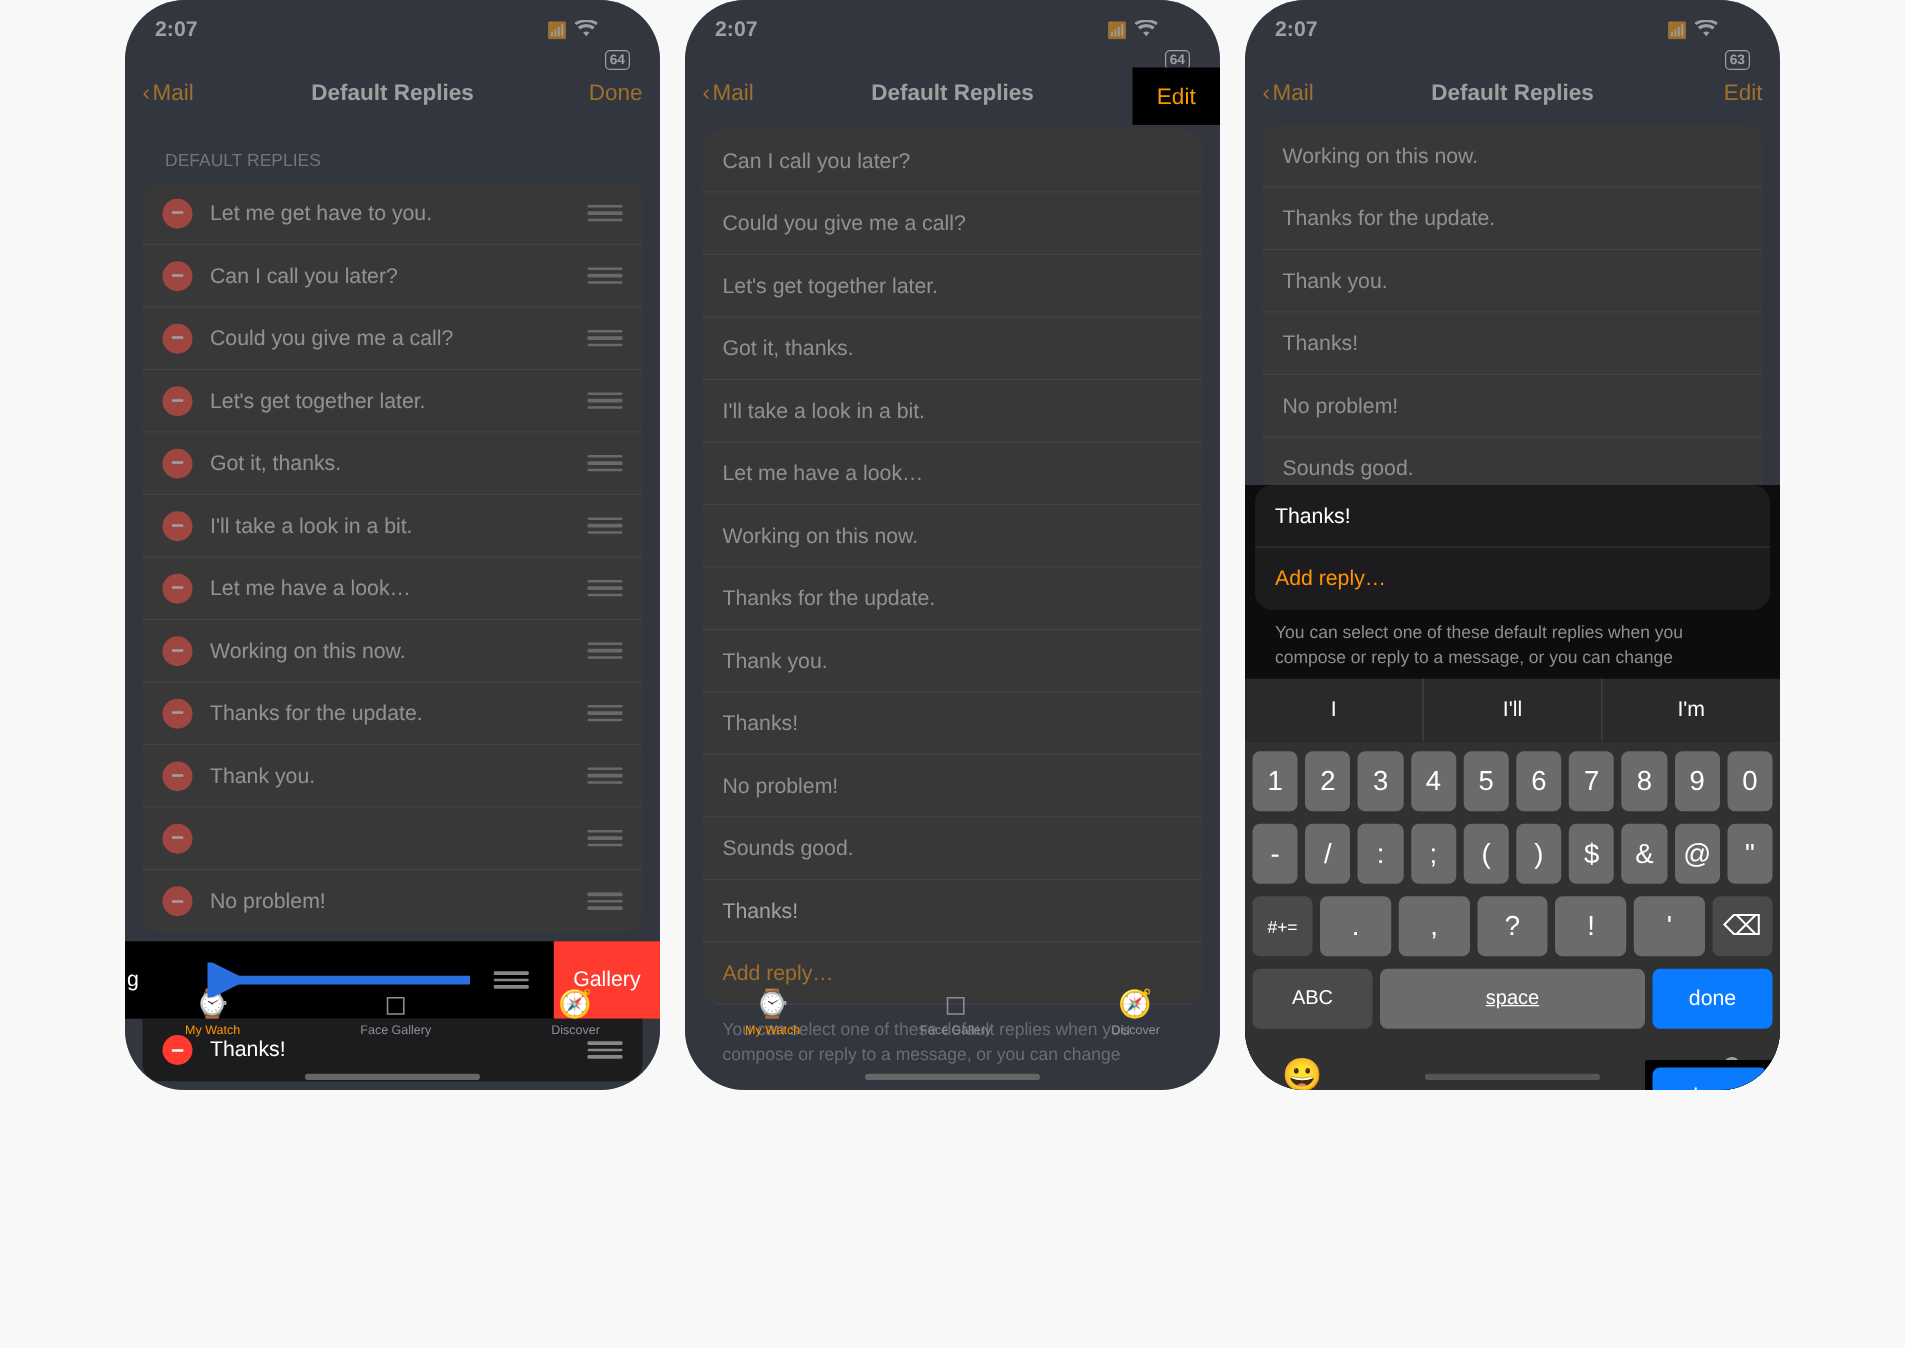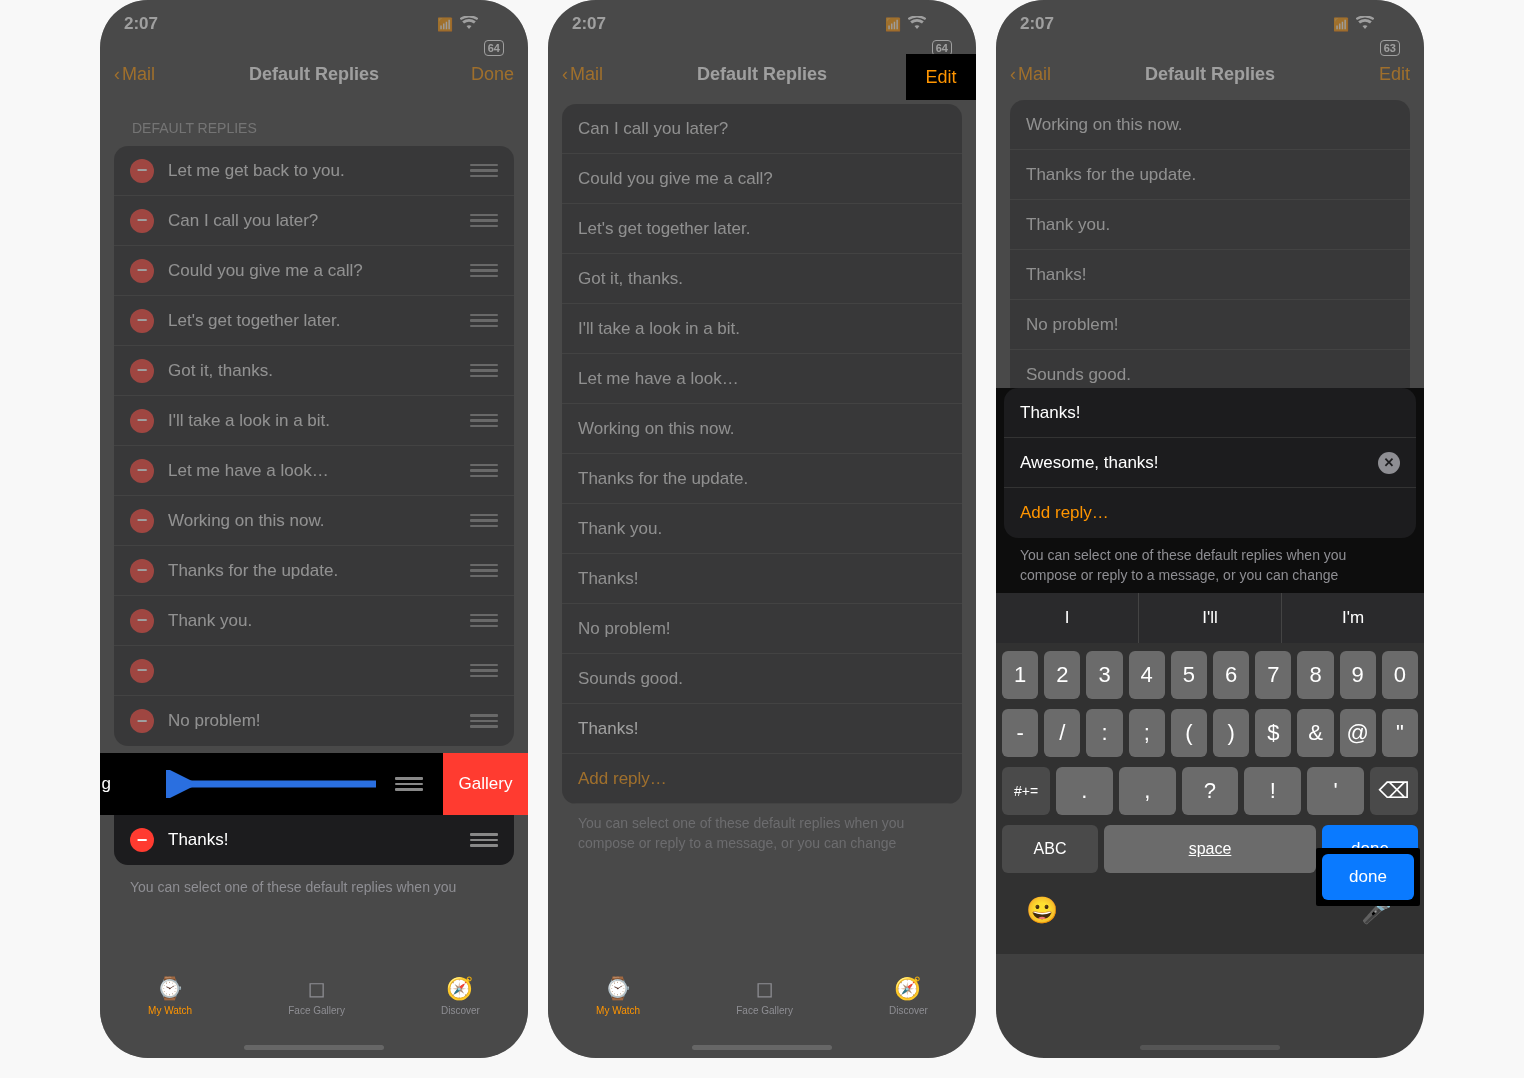--- a/index.html
+++ b/index.html
@@ -6,22 +6,22 @@
   body {
     background: #f8f8f8;
     font-family: -apple-system, BlinkMacSystemFont, "Segoe UI", Helvetica, Arial, sans-serif;
     display: flex;
     gap: 20px;
     padding: 0;
     justify-content: center;
   }
   .phone {
     width: 428px;
-    height: 1058px;
-    background: #404040;
+    height: 872px;
+    background: #0f172a;
     border-radius: 48px;
     overflow: hidden;
     position: relative;
     color: #fff;
     flex-shrink: 0;
   }
   .dimmer {
     position: absolute;
     inset: 0;
     background: rgba(80,80,80,0.55);
@@ -365,21 +365,21 @@
     </div>
     <div class="nav-title">Default Replies</div>
     <div class="nav-action">Done</div>
   </div>
 
   <div class="content">
     <div class="section-header">DEFAULT REPLIES</div>
     <div class="list-card">
       <div class="list-row">
           <div class="minus-circle">−</div>
-          <div class="row-text">Let me get back to you.</div>
+          <div class="row-text">Let me get have to you.</div>
           <div class="drag-handle">
             <span></span>
             <span></span>
             <span></span>
           </div>
         </div>
       <div class="list-row">
           <div class="minus-circle">−</div>
           <div class="row-text">Can I call you later?</div>
           <div class="drag-handle">
@@ -628,24 +628,20 @@
       <div class="plain-row">No problem!</div>
       <div class="plain-row">Sounds good.</div>
     </div>
   </div>
 
   <div class="typing-area" style="top:388px">
     <div class="list-card-inner">
       <div class="type-row">
           <span>Thanks!</span>
         </div>
-      <div class="type-row">
-        <span>Awesome, thanks!</span>
-        <span class="clear-btn">✕</span>
-      </div>
       <div class="type-row add-reply" style="border-bottom:none">Add reply…</div>
     </div>
     <div class="footer-text" style="padding:8px 24px">You can select one of these default replies when you compose or reply to a message, or you can change</div>
 
     <div class="suggestions">
       <div>I</div>
       <div>I'll</div>
       <div>I'm</div>
     </div>
 

